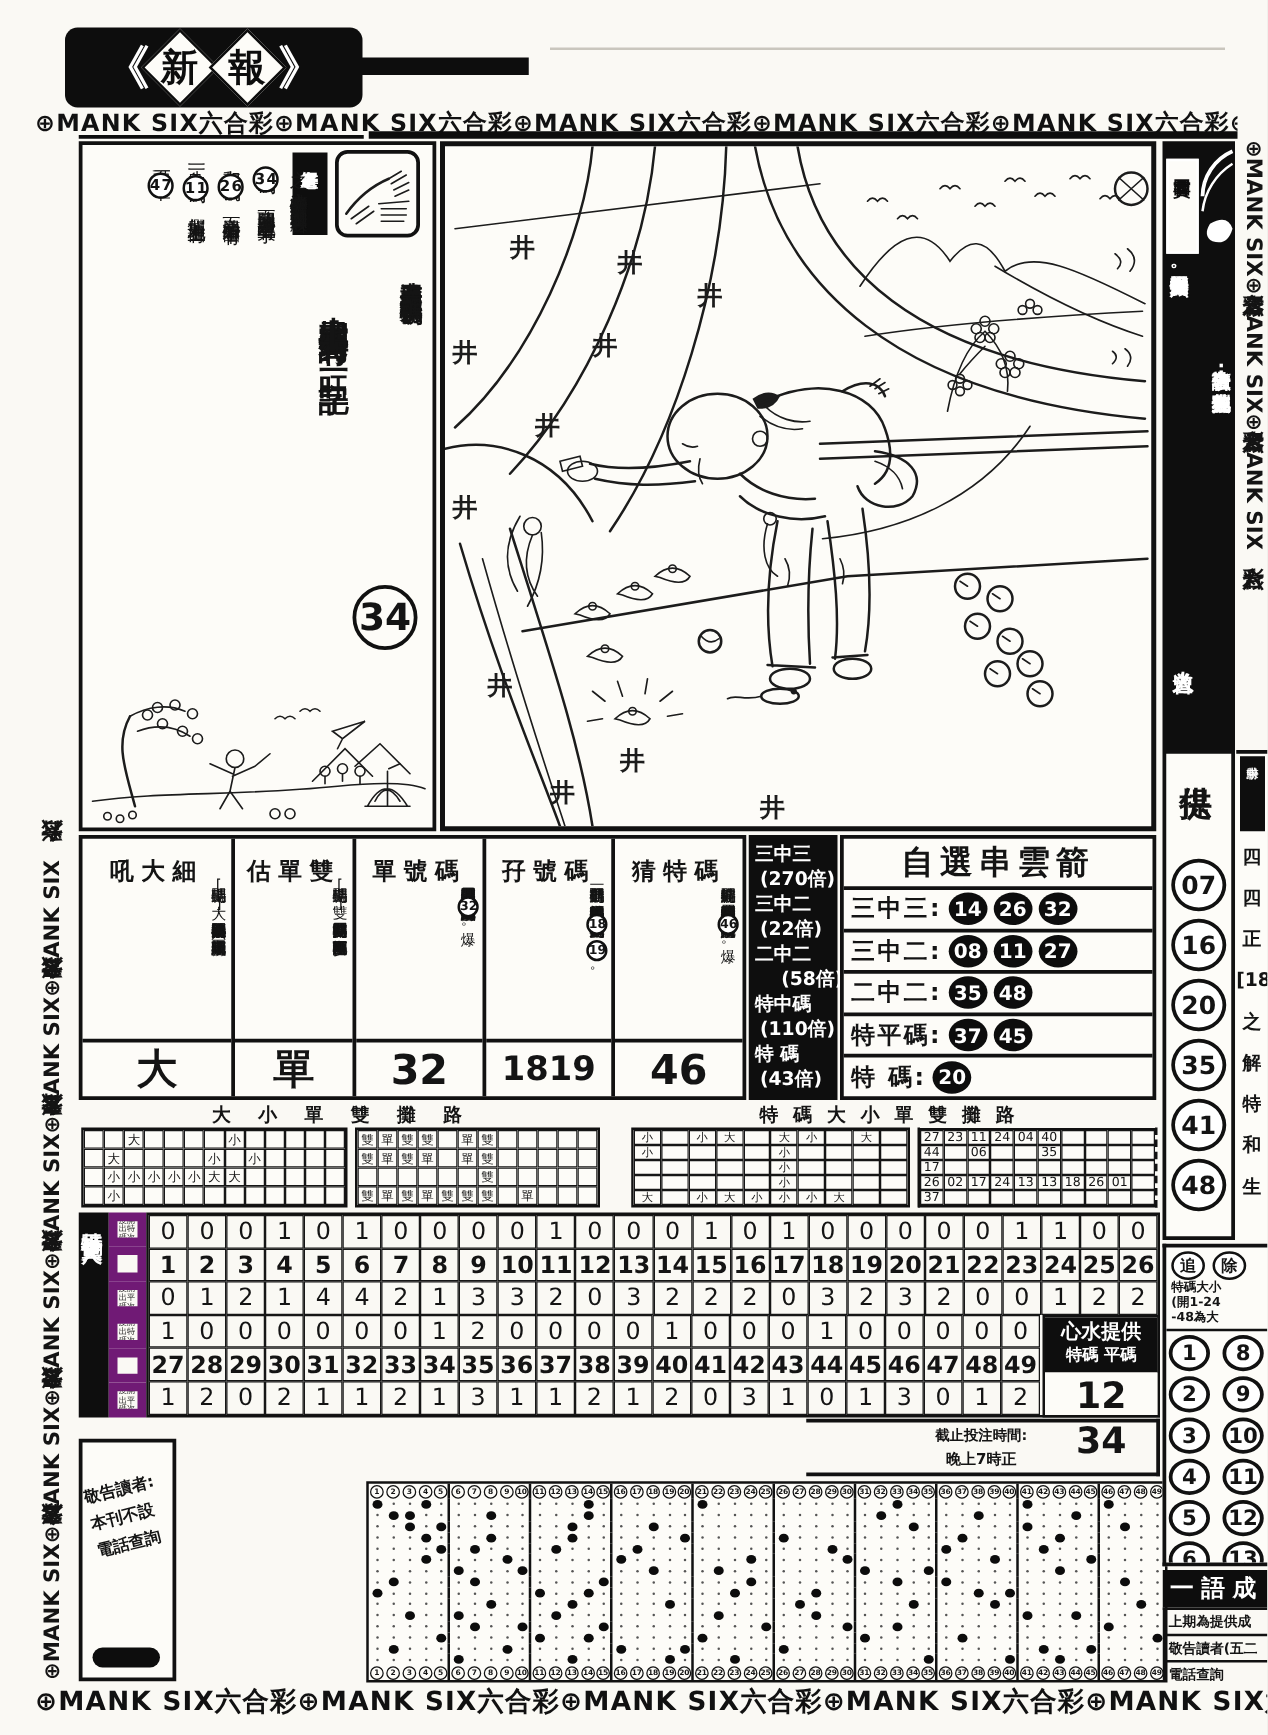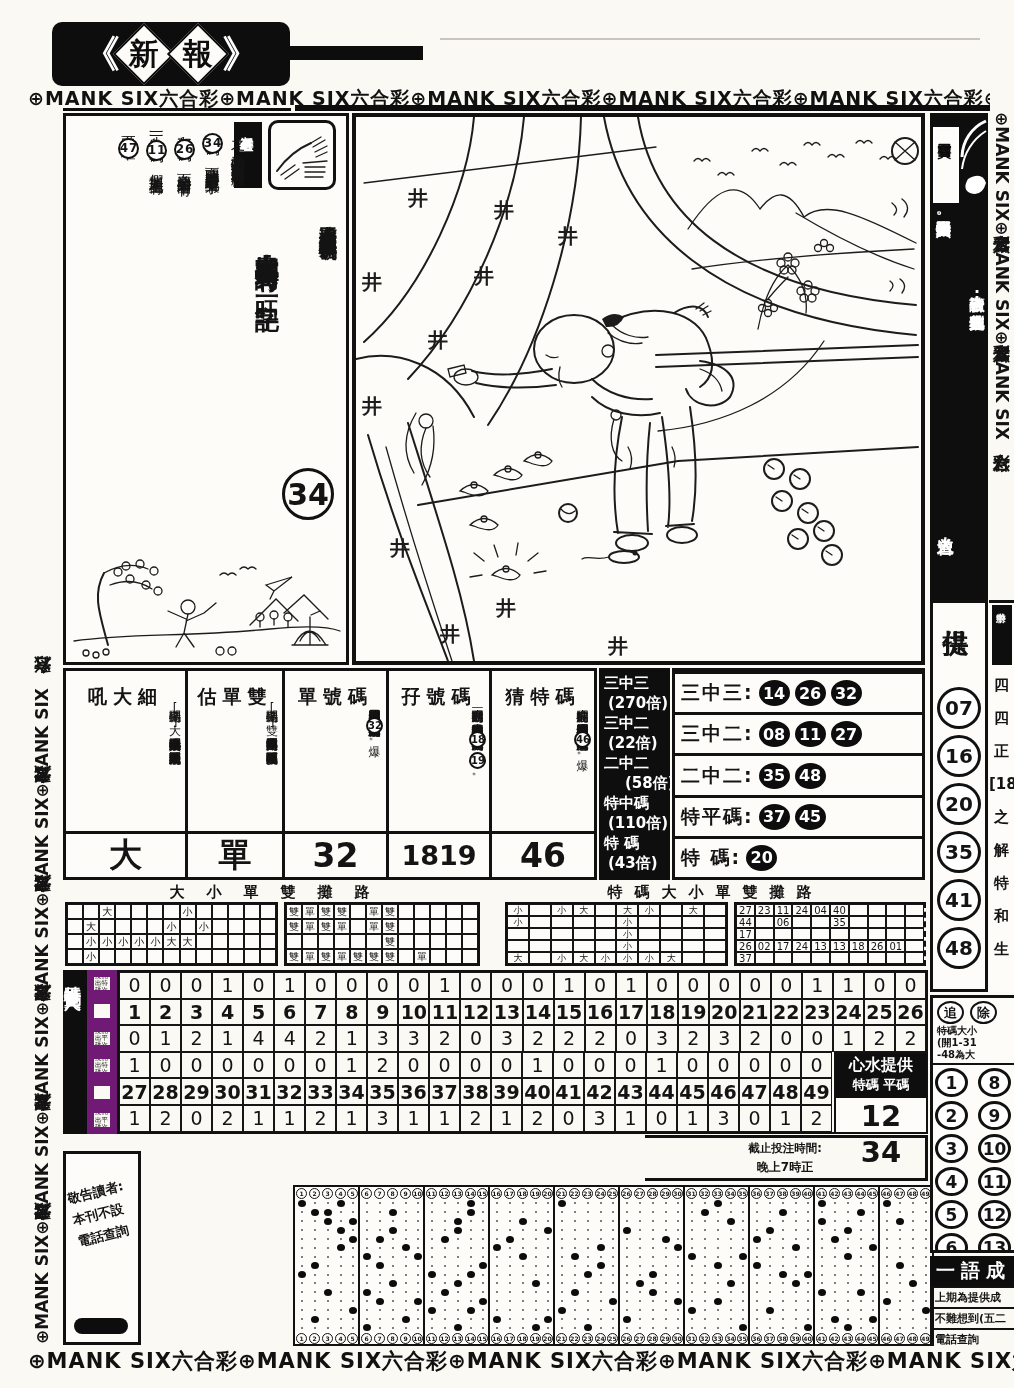--- a/index.html
+++ b/index.html
@@ -320,20 +320,21 @@
       <div class="oddline" style="padding-left: 9px;">(22倍)</div>
       <div class="oddline">二中二</div>
       <div class="oddline" style="padding-left: 26px;">(58倍)</div>
       <div class="oddline">特中碼</div>
       <div class="oddline" style="padding-left: 9px;">(110倍)</div>
       <div class="oddline">特 碼</div>
       <div class="oddline" style="padding-left: 9px;">(43倍)</div>
     </div>
 
   <div class="abs panel" style="left:672px;top:668px;width:253px;height:212px;display:flex;flex-direction:column;">
+    <div style="font-size:26px;font-weight:bold;text-align:center;letter-spacing:5px;height:38px;line-height:38px;">自選串雲箭</div>
     <div id="arrow-rows" style="flex:1;display:flex;flex-direction:column;">
         <div class="arow">
           <span class="albl">三中三:</span>
           <span class="oval">14</span>
           <span class="oval">26</span>
           <span class="oval">32</span>
         </div>
         <div class="arow">
           <span class="albl">三中二:</span>
           <span class="oval">08</span>
@@ -3304,21 +3305,21 @@
       </div>
   </div>
 
   <div class="abs" style="left:930px;top:995px;width:84px;height:258px;background:#fdfcf8;border:3px solid #111;border-right:none;overflow:hidden;">
     <div style="display:flex;gap:6px;justify-content:flex-start;padding:3px 0 1px 4px;">
       <span id="badge-0" class="paircircle" style="width:27px;height:23px;font-size:13px;border-width:2px;">追</span>
       <span id="badge-1" class="paircircle" style="width:27px;height:23px;font-size:13px;border-width:2px;">除</span>
     </div>
     <div id="pairs-lines" style="font-size:10px;font-weight:bold;line-height:12px;padding-left:4px;">
         <div>特碼大小</div>
-        <div>(開1-31</div>
+        <div>(開1-24</div>
         <div>-48為大</div>
       </div>
     <div id="pairs-grid" style="border-top:2px solid #111;margin-top:2px;padding:3px 0 0 2px;">
         <div style="display: flex; gap: 10px; margin-bottom: 4px;">
           <div class="paircircle">1</div>
           <div class="paircircle">8</div>
         </div>
         <div style="display: flex; gap: 10px; margin-bottom: 4px;">
           <div class="paircircle">2</div>
           <div class="paircircle">9</div>
@@ -3339,18 +3340,18 @@
           <div class="paircircle">6</div>
           <div class="paircircle">13</div>
         </div>
       </div>
   </div>
 
   <div class="abs" style="left:930px;top:1256px;width:84px;height:89px;overflow:hidden;">
     <div style="background:#0d0d0d;color:#fff;font-size:19px;font-weight:bold;letter-spacing:6px;padding:2px 0 2px 6px;white-space:nowrap;">一語成</div>
     <div id="phrase-lines" style="border:2px solid #111;border-right:none;">
         <div style="font-size: 11px; font-weight: bold; line-height: 19px; padding-left: 3px; white-space: nowrap; border-bottom: 2px solid rgb(17, 17, 17);">上期為提供成</div>
-        <div style="font-size: 11px; font-weight: bold; line-height: 19px; padding-left: 3px; white-space: nowrap; border-bottom: 2px solid rgb(17, 17, 17);">不難想到(五二</div>
+        <div style="font-size: 11px; font-weight: bold; line-height: 19px; padding-left: 3px; white-space: nowrap; border-bottom: 2px solid rgb(17, 17, 17);">敬告讀者(五二</div>
         <div style="font-size: 11px; font-weight: bold; line-height: 19px; padding-left: 3px; white-space: nowrap;">電話查詢</div>
       </div>
   </div>
 
 </div>
 
 </body></html>

